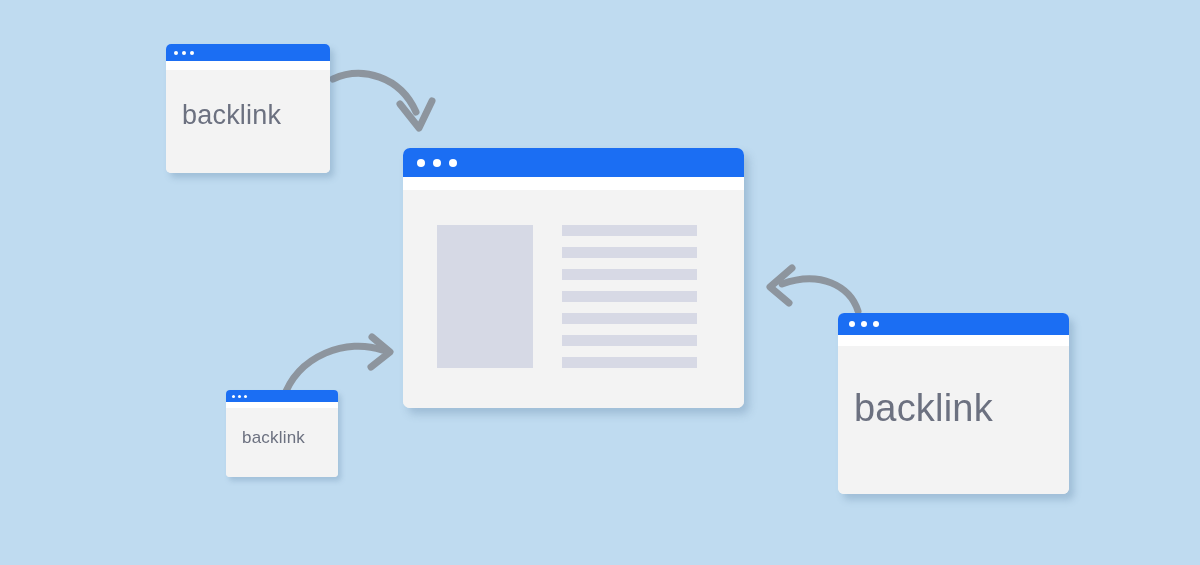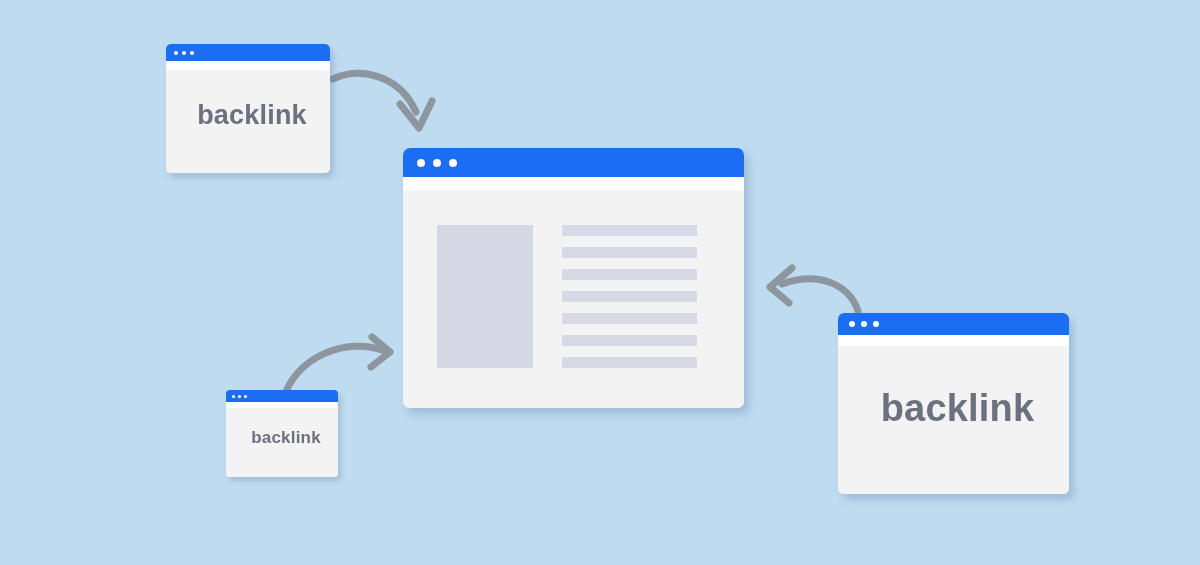--- a/index.html
+++ b/index.html
@@ -54,25 +54,25 @@
   }
   .win .body {
     position: absolute;
     left: 0;
     width: 100%;
     bottom: 0;
     background: #f3f3f3;
   }
   .win .label {
     position: absolute;
-    left: 4px;
-    width: 100%;
-    text-align: center;
+    left: 16px;
+    width: 100%;
+    text-align: left;
     color: #6c7180;
-    font-weight: 700;
+    font-weight: 400;
     letter-spacing: 0.2px;
     white-space: nowrap;
   }
 
   
   #win-backlink-top-left {
     left: 166px; top: 44px; width: 164px; height: 129px;
     border-radius: 5px;
   }
   #win-backlink-top-left .titlebar { height: 17px; padding-left: 8px; }

